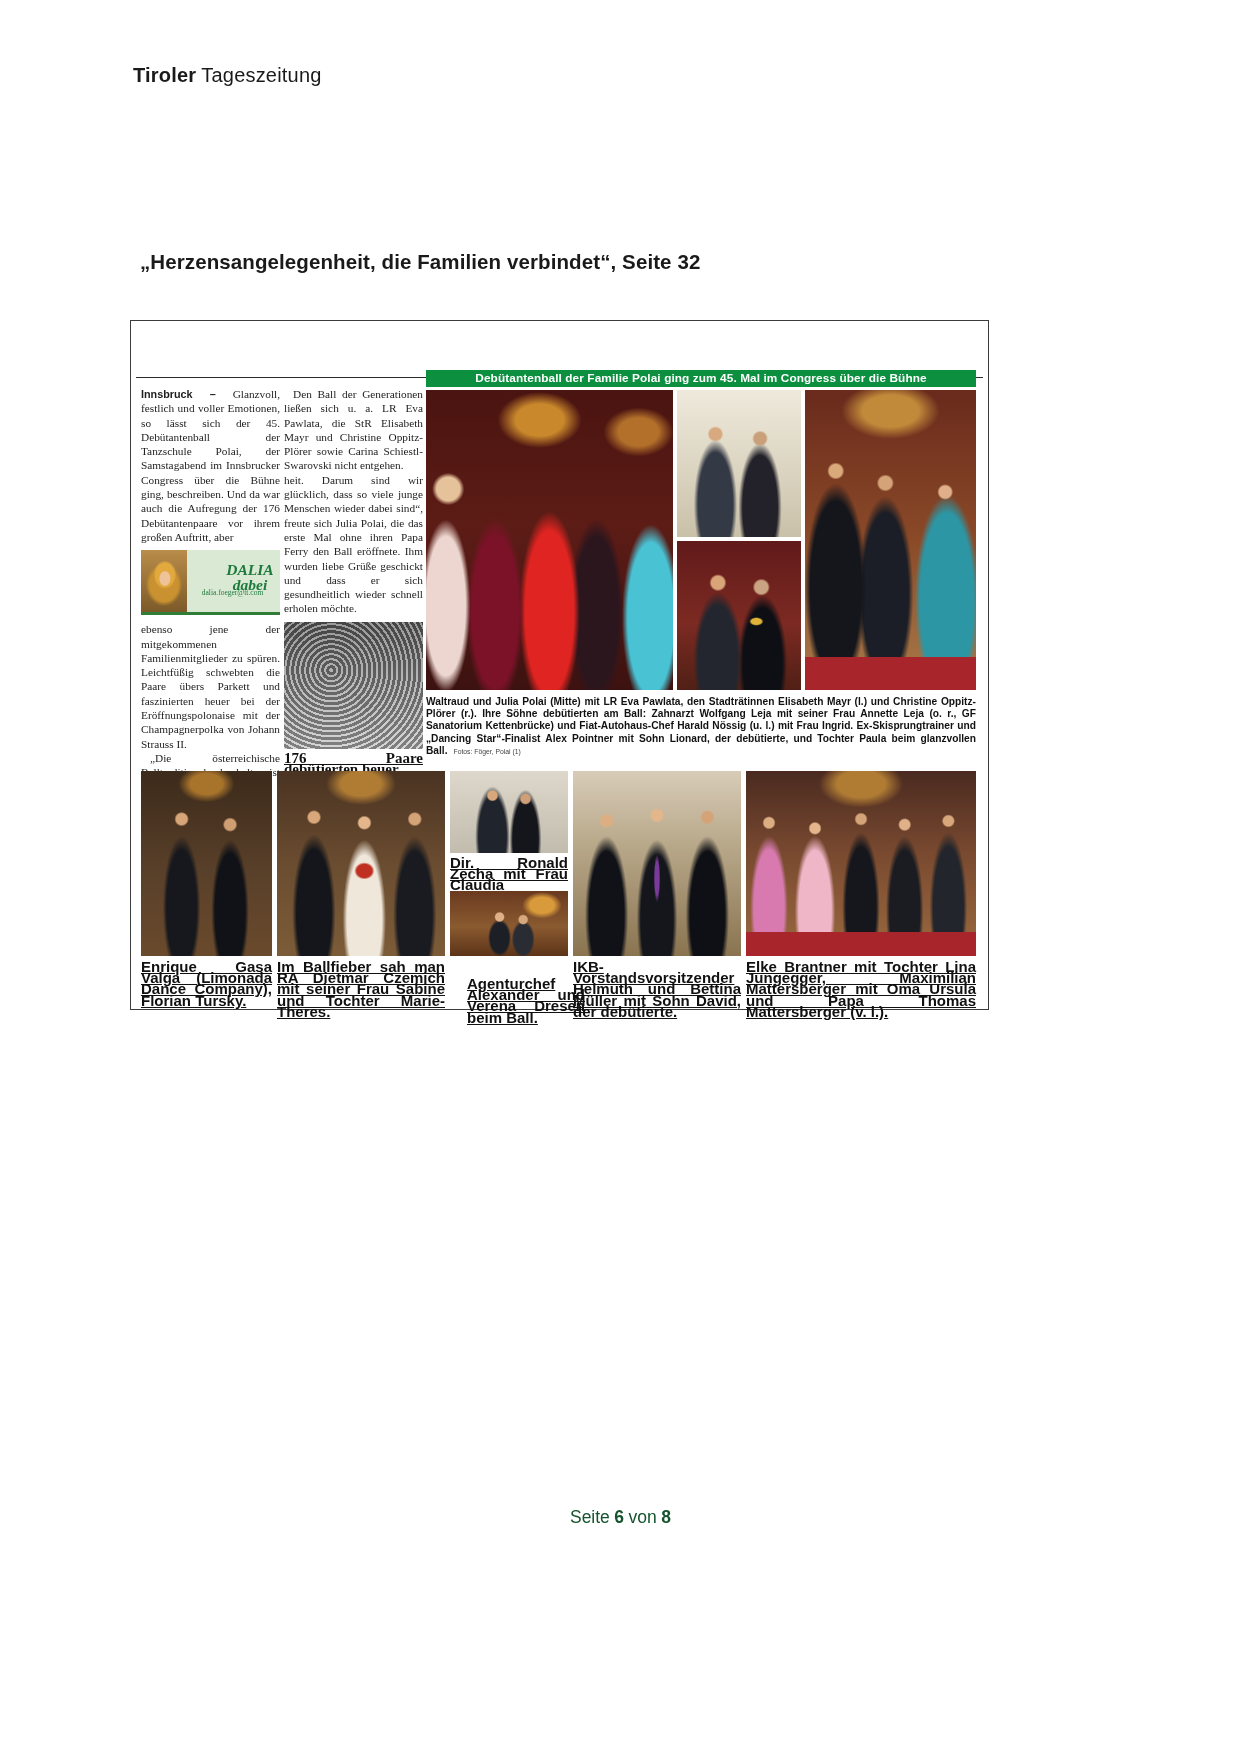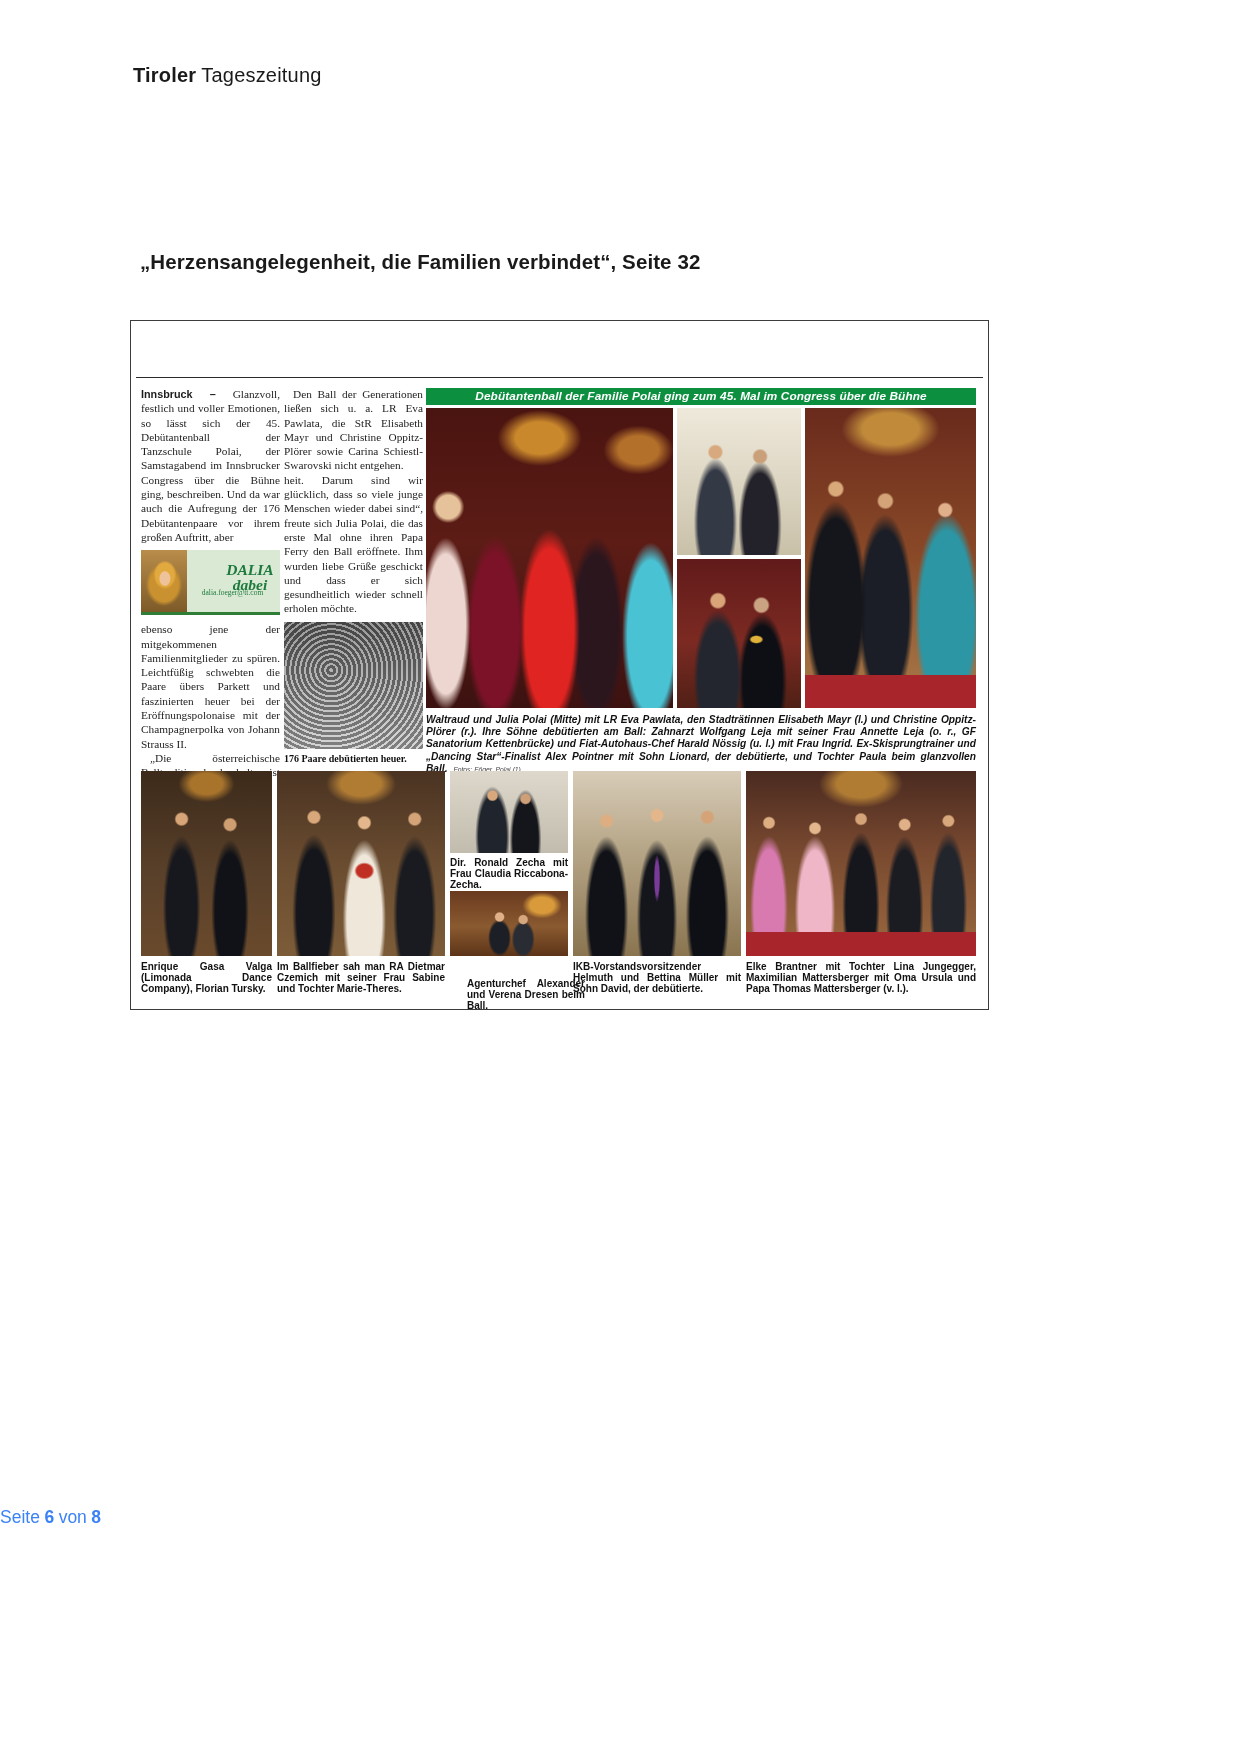--- a/index.html
+++ b/index.html
@@ -11,21 +11,21 @@
     color:var(--ink,#1a1a1a);
     overflow:hidden;
   }
   .abs{position:absolute;}
 
   
   #brand{left:133px;top:64px;font-size:20px;letter-spacing:.2px;}
   #brand .bold{font-weight:700;}
   #brand span+span{margin-left:5px;}
   #doc-title{left:133px;top:243px;font-size:20.5px;font-weight:700;letter-spacing:.1px;}
-  #footer{left:0;right:0;top:1507px;text-align:left;font-size:17.5px;color:#3b82f6;}
+  #footer{left:0;right:0;top:1507px;text-align:center;font-size:17.5px;color:#14532d;}
   #footer span{display:inline-block;}
   #footer span+span{margin-left:4.5px;}
   #footer .bold{font-weight:700;}
 
   
   #clipping{left:130px;top:320px;width:857px;height:688px;border:1px solid #3c3c3c;background:#fff;}
   #clip-headline{left:0;right:0;top:1px;text-align:center;
     font-family:"Liberation Serif",serif;font-style:italic;
     font-size:41px;letter-spacing:-.6px;color:#141414;white-space:nowrap;}
   #clip-rule{left:5px;right:5px;top:56px;border-top:1px solid #2a2a2a;height:0;}
@@ -48,26 +48,26 @@
       radial-gradient(16px 20px at 52% 40%, #e2a93f 0 58%, transparent 72%),
       radial-gradient(24px 28px at 50% 56%, #c9912f 0 60%, transparent 76%),
       linear-gradient(180deg,#b98d4a,#7c5a28);}
   #dalia-label{position:absolute;left:46px;right:2px;top:13px;text-align:center;
     font-family:"Liberation Serif",serif;font-style:italic;font-weight:600;
     font-size:15.5px;color:var(--dalia-green,#1e7a3c);margin-left:35px;}
   #dalia-email{position:absolute;left:46px;right:2px;top:36px;text-align:center;
     font-size:7.5px;color:var(--dalia-green,#1e7a3c);}
 
   
-  .cap{font-size:10px;font-weight:700;line-height:11.2px;text-align:justify;color:#111;}
+  .cap{font-size:15px;font-weight:700;line-height:11.2px;text-align:justify;color:#111;text-decoration:underline;}
   .main-cap{font-size:10.2px;font-weight:700;line-height:12.2px;text-align:justify;color:#111;}
   .credit{font-size:6.8px;font-weight:400;color:#444;margin-left:6px;white-space:nowrap;}
 
   
-  #collage{left:295px;top:67px;width:550px;height:380px;font-style:italic;}
+  #collage{left:295px;top:49px;width:550px;height:380px;}
   #banner{left:0;top:0;width:550px;height:17px;line-height:17px;
     background:var(--banner-green,#0c8f3f);color:#fff;font-size:11.8px;font-weight:700;
     text-align:center;letter-spacing:.1px;}
   .ph{background-color:#8a8a8a;}
   #ph-gowns{left:0;top:20px;width:247px;height:300px;
     background:
       radial-gradient(26px 26px at 9% 33%, #e6c29a 0 45%, transparent 62%),
       radial-gradient(34px 120px at 8% 72%, #ecd6cf 0 58%, transparent 72%),
       radial-gradient(40px 130px at 28% 74%, #7c1228 0 58%, transparent 72%),
       radial-gradient(42px 140px at 50% 74%, #e02421 0 58%, transparent 72%),

